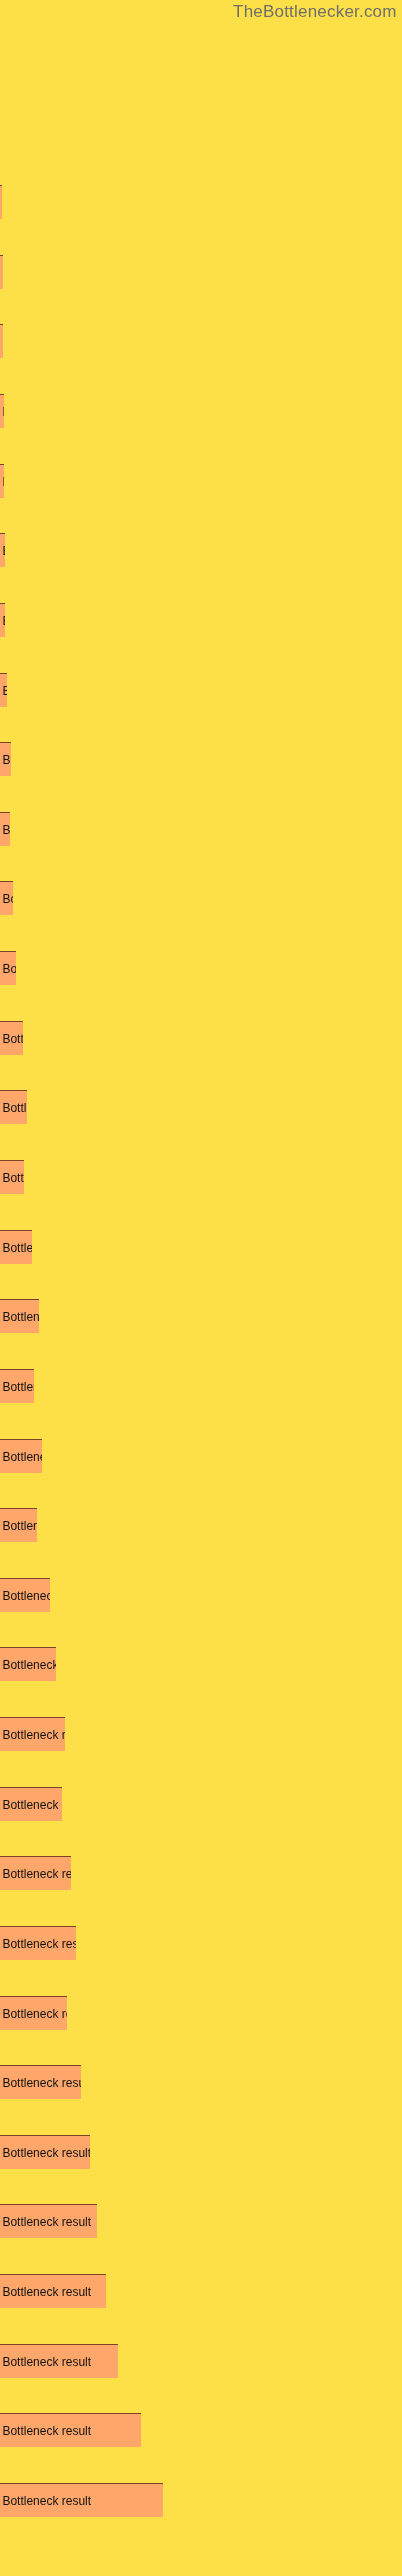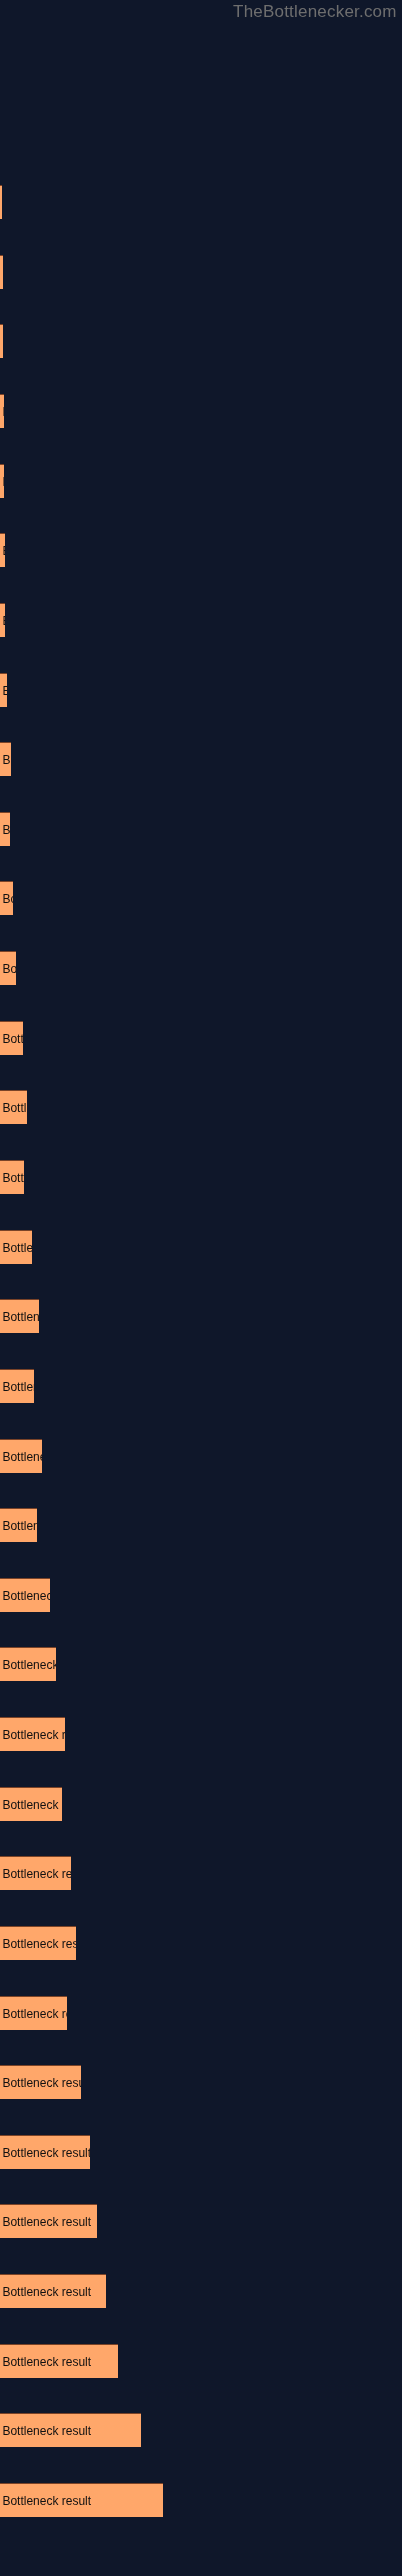--- a/index.html
+++ b/index.html
@@ -12,21 +12,21 @@
     width: 403px;
     height: 2576px;
     position: relative;
     overflow: hidden;
     font-family: "Liberation Sans", sans-serif;
   }
   #page {
     position: relative;
     width: 403px;
     height: 2576px;
-    background: #0f172a;
+    background: #fde047;
   }
   .watermark {
     position: absolute;
     top: 0px;
     right: 6.4px;
     font-family: "Liberation Sans", sans-serif;
     font-size: 17px;
     letter-spacing: 0.2px;
     color: #6e6e6e;
     white-space: nowrap;

